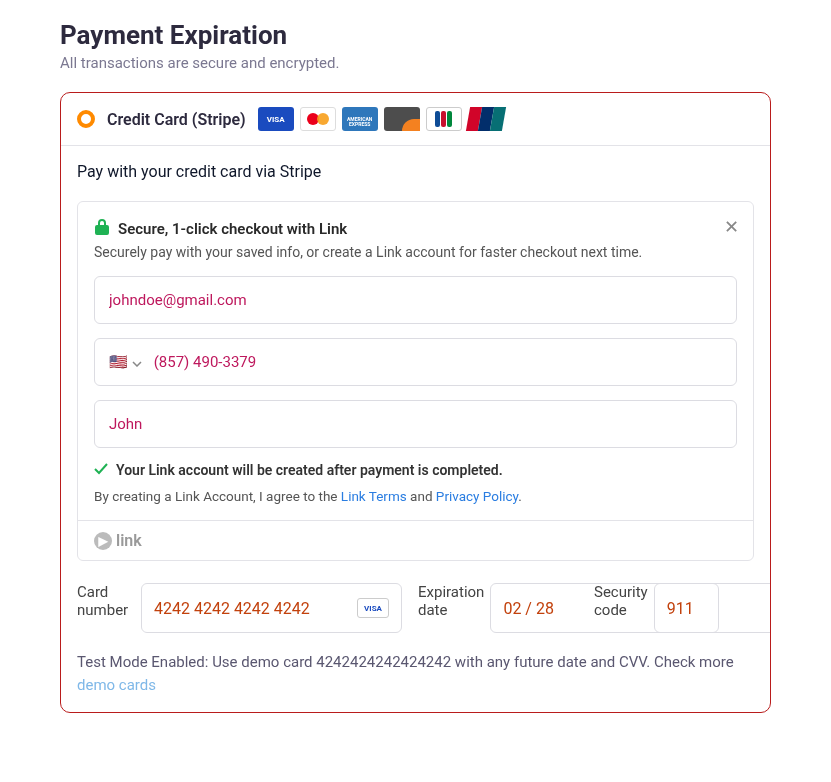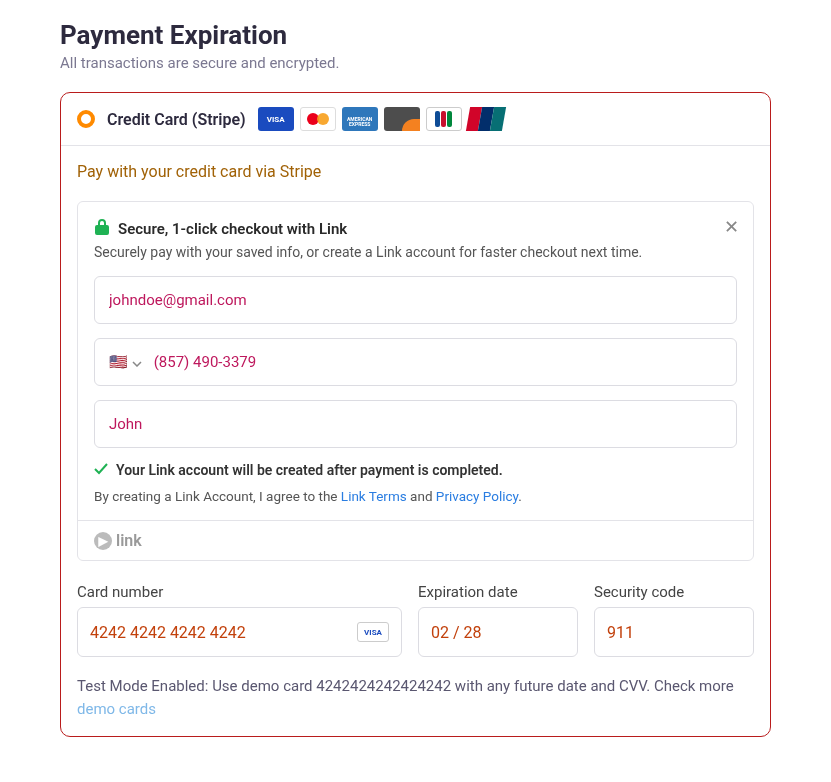--- a/index.html
+++ b/index.html
@@ -66,21 +66,21 @@
   .logo-jcb { background:#fff; border:1px solid #ccc; }
   .logo-jcb-inner { display:flex; gap:1px; justify-content:center; align-items:center; height:100%;}
   .logo-jcb-inner span { width:5px; height:16px; border-radius:2px;}
   .logo-unionpay { position:relative;}
   .logo-unionpay-inner { display:flex; transform:skewX(-10deg); height:100%;}
   .logo-unionpay-inner span {width:12px;height:100%;}
 
   .payment-body { padding: 16px; }
   .pay-hint {
     font-size: 16px;
-    color: #a16207;
+    color: #0f172a;
     margin-bottom: 20px;
   }
   .link-box {
     border: 1px solid #e3e3e8;
     border-radius: 6px;
     padding: 16px;
     position: relative;
     background:#fff;
   }
   .link-header {
@@ -129,21 +129,21 @@
     display:inline-flex;align-items:center;justify-content:center;
     color:#fff;font-size:12px;
   }
 
   .card-row {
     display:grid;
     grid-template-columns: 1fr 160px 160px;
     gap: 16px;
     margin-top:22px;
   }
-  .card-col { display:flex; flex-direction:column; gap:6px;}
+  .card-col { display:flex; flex-direction:row; gap:6px;}
   .card-label { font-size:15px; color:#444;}
   .card-input-wrap {
     border:1px solid #dcdce2;
     border-radius:6px;
     padding:10px 12px;
     display:flex; align-items:center;
     height:50px;
   }
   .card-input-wrap input {
     border:none; outline:none; font-size:16px; flex:1; background:transparent;

